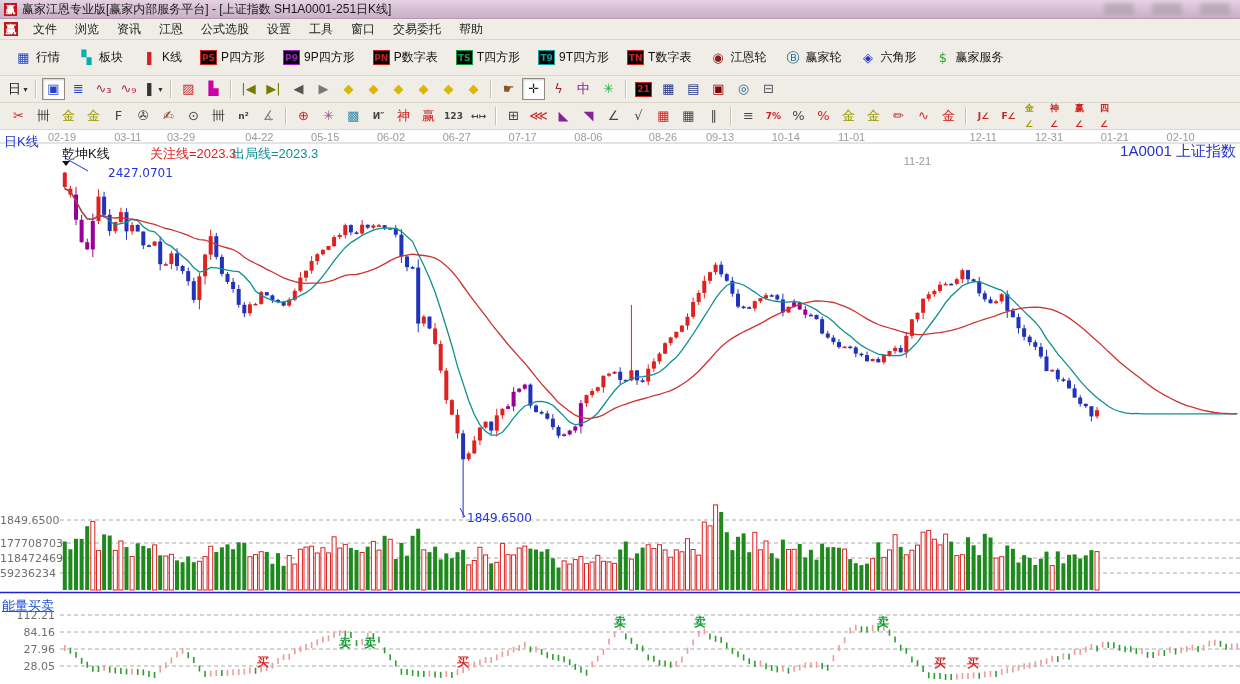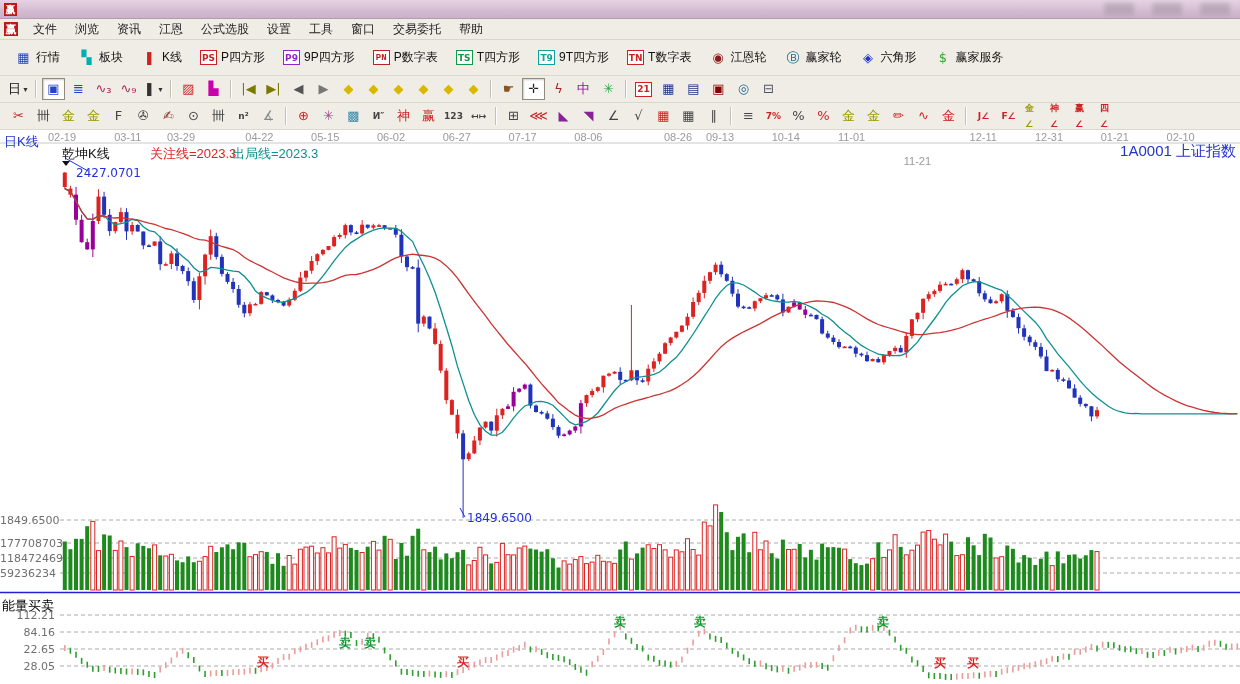--- a/index.html
+++ b/index.html
@@ -22,21 +22,21 @@
   .menu-item{padding:14px 9px;cursor:default;}
   
   .tbar{position:absolute;left:0;width:1240px;background:#f0ede6;display:flex;align-items:center;
     border-bottom:1px solid #dcd8cc;box-sizing:border-box;padding-left:6px;}
   #tbar1{top:40px;height:36px;}
   #tbar2{top:76px;height:27px;}
   #tbar3{top:103px;height:27px;}
   .tbtn{display:flex;align-items:center;gap:4px;padding:2px 7px;margin:0 1px;border:1px solid transparent;}
   .ic{font-family:"DejaVu Sans",sans-serif;font-size:13px;line-height:16px;width:17px;height:16px;
       display:inline-flex;align-items:center;justify-content:center;}
-  .ic.box{border:1px solid currentColor;font-size:9px;font-weight:bold;width:15px;height:13px;background:#ffffff;}
+  .ic.box{border:1px solid currentColor;font-size:9px;font-weight:bold;width:15px;height:13px;background:#000000;}
   .ic.sm{font-size:9px;font-weight:bold;}
   .tlabel{font-size:12px;color:#111;white-space:nowrap;}
   .sep{width:1px;height:18px;background:#c4c0b4;border-right:1px solid #fff;margin:0 4px;}
   .tool{width:21px;height:20px;display:inline-flex;align-items:center;justify-content:center;margin:0 1px;
     border:1px solid transparent;}
   .tool.active{border:1px solid #8f8b80;background:#fff;box-shadow:inset 1px 1px 2px #ccc;}
   .dd{font-size:7px;color:#333;margin-left:1px;}
   
   #chart-wrap{position:absolute;left:0;top:130px;width:1240px;height:554px;background:#fff;}
   #chart-svg{position:absolute;left:0;top:0;}
@@ -47,20 +47,21 @@
   .anno{position:absolute;font-size:12px;font-family:"DejaVu Sans",sans-serif;}
   .paneLbl{position:absolute;font-size:13px;}
 </style>
 </head>
 <body>
 
 <div id="app">
 
   <div id="titlebar">
     <span class="logo">赢</span>
+    <span class="ttl">赢家江恩专业版[赢家内部服务平台] - [上证指数  SH1A0001-251日K线]</span>
     <span id="win-controls">
       <span></span>
       <span></span>
       <span></span>
     </span>
   </div>
 
   <div id="menubar">
     <span class="logo">赢</span>
     <span id="menu-items" style="display:flex;">
@@ -92,21 +93,21 @@
       </span>
       <span class="tbtn">
         <span class="ic box" style="color: rgb(204, 34, 34);">PS</span>
         <span class="tlabel">P四方形</span>
       </span>
       <span class="tbtn">
         <span class="ic box" style="color: rgb(153, 34, 204);">P9</span>
         <span class="tlabel">9P四方形</span>
       </span>
       <span class="tbtn">
-        <span class="ic box" style="color: rgb(187, 34, 34); font-family: Liberation Mono, monospace;">PN</span>
+        <span class="ic box" style="color: rgb(187, 34, 34);">PN</span>
         <span class="tlabel">P数字表</span>
       </span>
       <span class="tbtn">
         <span class="ic box" style="color: rgb(17, 153, 68);">TS</span>
         <span class="tlabel">T四方形</span>
       </span>
       <span class="tbtn">
         <span class="ic box" style="color: rgb(17, 160, 160);">T9</span>
         <span class="tlabel">9T四方形</span>
       </span>
@@ -1149,21 +1150,21 @@
     <div id="xaxis">
         <div class="xdate" style="left: 42px;">02-19</div>
         <div class="xdate" style="left: 107.8px;">03-11</div>
         <div class="xdate" style="left: 161px;">03-29</div>
         <div class="xdate" style="left: 239.4px;">04-22</div>
         <div class="xdate" style="left: 305.2px;">05-15</div>
         <div class="xdate" style="left: 371px;">06-02</div>
         <div class="xdate" style="left: 436.8px;">06-27</div>
         <div class="xdate" style="left: 502.6px;">07-17</div>
         <div class="xdate" style="left: 568.4px;">08-06</div>
-        <div class="xdate" style="left: 658px;">08-26</div>
+        <div class="xdate" style="left: 637px; text-align: right;">08-26</div>
         <div class="xdate" style="left: 700px;">09-13</div>
         <div class="xdate" style="left: 765.8px;">10-14</div>
         <div class="xdate" style="left: 831.6px;">11-01</div>
         <div class="xdate" style="left: 897.4px; margin-top: 24px;">11-21</div>
         <div class="xdate" style="left: 963.2px;">12-11</div>
         <div class="xdate" style="left: 1029px;">12-31</div>
         <div class="xdate" style="left: 1094.8px;">01-21</div>
         <div class="xdate" style="left: 1160.6px;">02-10</div>
       </div>
 
@@ -1171,33 +1172,33 @@
 
     <div class="paneLbl" style="left:62px;top:15px;color:#111;">乾坤K线</div>
     <div style="position:absolute;left:62px;top:31px;width:0;height:0;border-left:4px solid transparent;
          border-right:4px solid transparent;border-top:5px solid #111;"></div>
 
     <div class="paneLbl" style="left:150px;top:15px;color:#dd2222;">关注线=2023.3</div>
     <div class="paneLbl" style="left:232px;top:15px;color:#0f9090;">出局线=2023.3</div>
 
     <div class="paneLbl" style="right:4px;top:12px;color:#2233cc;font-size:15px;">1A0001 上证指数</div>
 
-    <div class="anno" style="left:76px;top:36px;color:#2233dd;">2427.0701</div>
+    <div class="anno" style="left:108px;top:36px;color:#2233dd;">2427.0701</div>
     <div class="anno" style="left:467px;top:381px;color:#2233dd;">1849.6500</div>
 
-    <div class="paneLbl" style="left:2px;top:467px;color:#000000;">能量买卖</div>
+    <div class="paneLbl" style="left:2px;top:467px;color:#1d4ed8;text-decoration:underline;">能量买卖</div>
 
     <div id="axis-labels">
         <div class="axlab" style="left: 0px; top: 384px;">1849.6500</div>
         <div class="axlab" style="left: 0px; top: 407px;">177708703</div>
         <div class="axlab" style="left: 0px; top: 422px;">118472469</div>
         <div class="axlab" style="left: 0px; top: 437px;">59236234</div>
         <div class="axlab" style="left: 0px; top: 479px;">112.21</div>
         <div class="axlab" style="left: 0px; top: 496px;">84.16</div>
-        <div class="axlab" style="left: 0px; top: 513px;">22.65</div>
+        <div class="axlab" style="left: 0px; top: 513px;">27.96</div>
         <div class="axlab" style="left: 0px; top: 530px;">28.05</div>
       </div>
     <div id="markers">
         <div class="marker" style="left: 338px; top: 507px; color: rgb(17, 153, 51);">卖</div>
         <div class="marker" style="left: 363px; top: 507px; color: rgb(17, 153, 51);">卖</div>
         <div class="marker" style="left: 613px; top: 486px; color: rgb(17, 153, 51);">卖</div>
         <div class="marker" style="left: 693px; top: 486px; color: rgb(17, 153, 51);">卖</div>
         <div class="marker" style="left: 876px; top: 486px; color: rgb(17, 153, 51);">卖</div>
         <div class="marker" style="left: 256px; top: 526px; color: rgb(221, 34, 34);">买</div>
         <div class="marker" style="left: 456px; top: 526px; color: rgb(221, 34, 34);">买</div>

